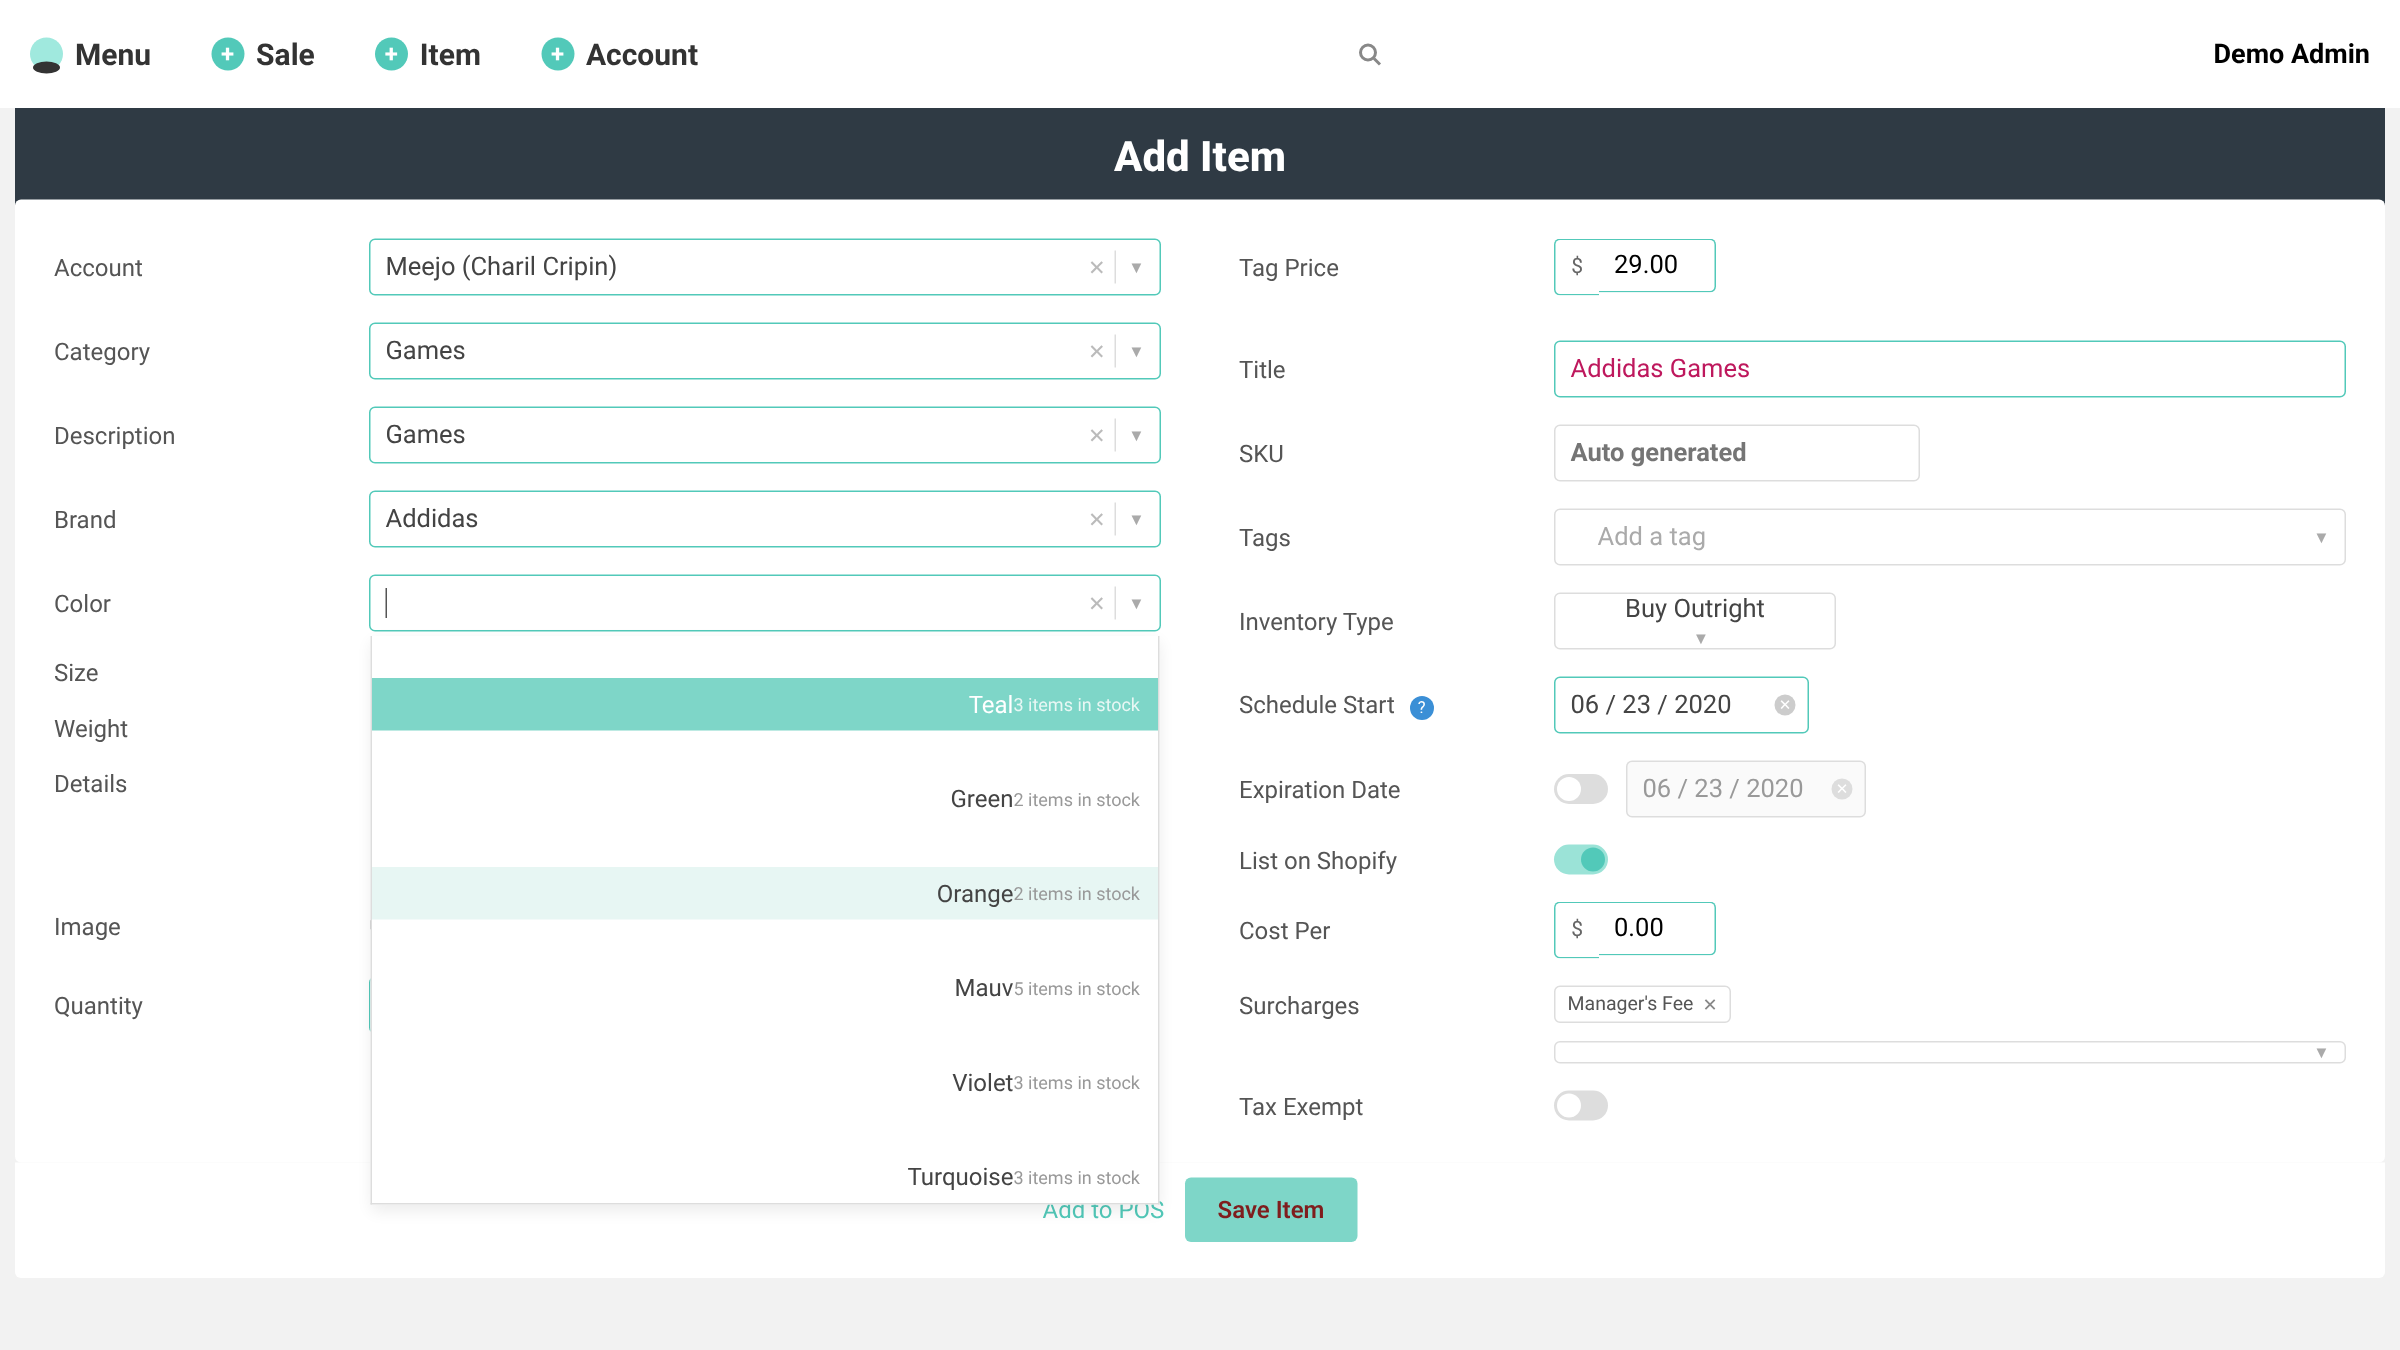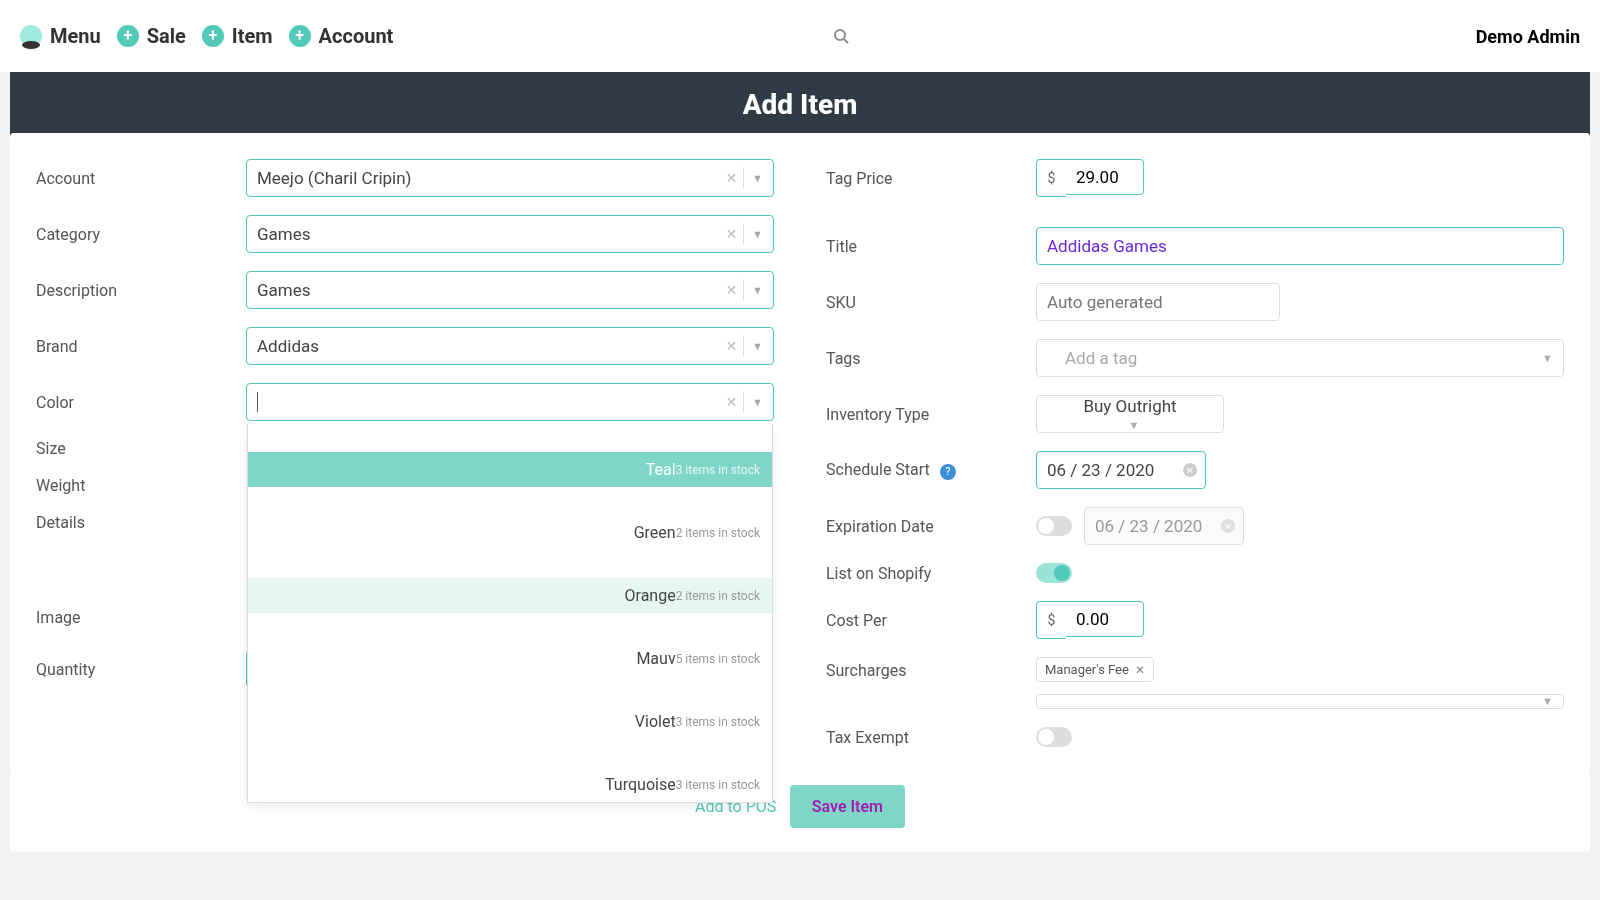--- a/index.html
+++ b/index.html
@@ -1,39 +1,39 @@
 <!DOCTYPE html>
 <html><head>
 <meta charset="utf-8">
 <style>
   * { box-sizing: border-box; margin: 0; padding: 0; font-family: -apple-system, BlinkMacSystemFont, "Segoe UI", Roboto, "Helvetica Neue", Arial, sans-serif; }
   body { background: #f2f2f2; color: #333; font-size: 14px; }
   .topbar { background: #fff; height: 72px; display: flex; align-items: center; padding: 0 20px; }
-  .nav-items { display: flex; align-items: center; gap: 16px; }
+  .nav-items { display: flex; align-items: center; gap: 40px; }
   .nav-item { display: flex; align-items: center; gap: 8px; font-weight: 700; font-size: 20px; color: #333; cursor: pointer; }
   .plus-circle { width: 22px; height: 22px; border-radius: 50%; background: #52c9b9; display: flex; align-items: center; justify-content: center; color: #fff; font-weight: bold; font-size: 16px; line-height:1; }
   .logo-bubble { width: 22px; height: 22px; border-radius: 50%; background: #a0e9de; position: relative; }
   .logo-bubble::after { content:""; position:absolute; bottom:-2px; left:50%; transform:translateX(-50%); width:18px; height:8px; border-radius:50%; background:#333; }
   .search-icon { margin-left: 440px; color:#888; cursor:pointer; }
   .user-label { margin-left: auto; font-weight: 700; font-size: 18px; color:#000000; }
   .page-wrap { margin: 0 10px; }
   .page-header { background: #2f3a44; color:#fff; text-align:center; padding: 16px 0 40px 0; }
   .page-header h1 { font-size: 28px; font-weight: 800; }
   .form-card { background:#fff; margin:0 auto; border-radius:4px; padding:0; display:flex; position:relative; top:-28px; }
   .col { flex:1; padding: 26px 26px 10px 26px; }
   .col-left { border-right: none; }
   .field-row { display:flex; align-items:center; margin-bottom: 18px; position:relative; }
   .field-row > label { width: 210px; color:#555; font-size:16px; }
   .combo { flex:1; height:38px; border:1px solid #52c9b9; border-radius:4px; display:flex; align-items:center; padding: 0 10px; position:relative; background:#fff; }
   .combo .value { flex:1; color:#444; font-size:17px; }
   .combo .value input { border:none; outline:none; width:100%; font-size:17px; }
   .combo .clear { color:#bbb; font-size:14px; padding:0 6px; cursor:pointer; }
   .combo .divider { width:1px; height:22px; background:#ddd; }
   .combo .caret { color:#aaa; font-size:11px; padding-left:8px; cursor:pointer; }
-  .text-input { flex:1; height:38px; border:1px solid #52c9b9; border-radius:4px; padding:0 10px; font-size:17px; color:#6d28d9; background:#fff; outline:none; }
+  .text-input { flex:1; height:38px; border:1px solid #52c9b9; border-radius:4px; padding:0 10px; font-size:17px; color:#be185d; background:#fff; outline:none; }
   .text-input.small { flex:0 0 108px; }
   .text-input.med { flex:0 0 210px; }
   .text-input.placeholder { color:#aaa; }
   .money-group { display:flex; }
   .money-prefix { width:30px; height:38px; border:1px solid #52c9b9; border-right:none; border-radius:4px 0 0 4px; display:flex; align-items:center; justify-content:center; color:#666; background:#fff; }
   .money-input { width:78px; height:36px; border:1px solid #52c9b9; border-left:none; border-radius:0 4px 4px 0; padding:0 10px; font-size:17px; outline:none; }
   .combo.med { flex:0 0 188px; }
   .combo.wide { flex:1;padding-left:28px; }
   .date-box { height:38px; border:1px solid #52c9b9; border-radius:4px; padding:0 30px 0 10px; font-size:17px; color:#444; display:flex; align-items:center; position:relative; background:#fff; }
   .date-box.disabled { border-color:#ddd; color:#999; background:#fafafa; }
@@ -41,21 +41,21 @@
   .toggle { width:36px; height:20px; border-radius:10px; background:#ddd; position:relative; cursor:pointer; }
   .toggle .knob { position:absolute; width:16px; height:16px; border-radius:50%; background:#fff; top:2px; left:2px; transition:.2s; }
   .toggle.on { background:#9be3d7; }
   .toggle.on .knob { left:18px; background:#52c9b9; }
   .help-circle { width:16px; height:16px; border-radius:50%; background:#3b8fd6; color:#fff; font-size:11px; display:inline-flex; align-items:center; justify-content:center; margin-left:6px; cursor:pointer;}
   .chip { display:inline-flex; align-items:center; gap:6px; border:1px solid #ddd; border-radius:4px; padding:4px 8px; font-size:13px; color:#555; background:#fff; }
   .chip .x { cursor:pointer; color:#888; font-size:12px; }
   .add-image { font-size:26px; font-weight:900; color:#333; cursor:pointer; }
   .actions { text-align:center; padding: 10px 0 24px 0; }
   .link-btn { color:#52c9b9; font-size:16px; margin-right:10px; cursor:pointer; }
-  .save-btn { background:#7ed6c8; color:#a21caf; border:none; border-radius:4px; padding:12px 22px; font-size:16px; font-weight:600; cursor:pointer; }
+  .save-btn { background:#7ed6c8; color:#7f1d1d; border:none; border-radius:4px; padding:12px 22px; font-size:16px; font-weight:600; cursor:pointer; }
   .dropdown { position:absolute; top:40px; left:0; right:0; background:#fff; border:1px solid #ddd; border-top:none; box-shadow:0 4px 10px rgba(0,0,0,.08); z-index:10; }
   .dropdown .opt { display:flex; justify-content:flex-end; align-items:center; padding:8px 12px; font-size:16px; color:#444; cursor:pointer;margin-top:28px; }
   .dropdown .opt.selected { background:#7ed6c8; color:#fff; }
   .dropdown .opt.selected .stock { color:#e8f7f4; }
   .dropdown .opt.hover { background:#e7f6f3; }
   .dropdown .stock { font-size:12px; color:#999; }
   .field-col-stack { flex:1; display:flex; flex-direction:column; gap:12px; }
   svg { display:block; }
 </style>
 </head>
@@ -209,21 +209,21 @@
 
       <div style="height:12px;"></div>
 
       <div class="field-row">
         <label>Title</label>
         <input class="text-input" value="Addidas Games" style="">
       </div>
 
       <div class="field-row">
         <label>SKU</label>
-        <input class="text-input med placeholder" style="border-color: rgb(221, 221, 221);" placeholder="Auto generated">
+        <input class="text-input med placeholder" style="border-color: rgb(221, 221, 221); font-weight: bold;" placeholder="Auto generated">
       </div>
 
       <div class="field-row">
         <label>Tags</label>
         <div class="combo wide" style="border-color:#ddd;">
           <span class="value" style="color:#aaa;">Add a tag</span>
           <span class="caret">▼</span>
         </div>
       </div>
 

